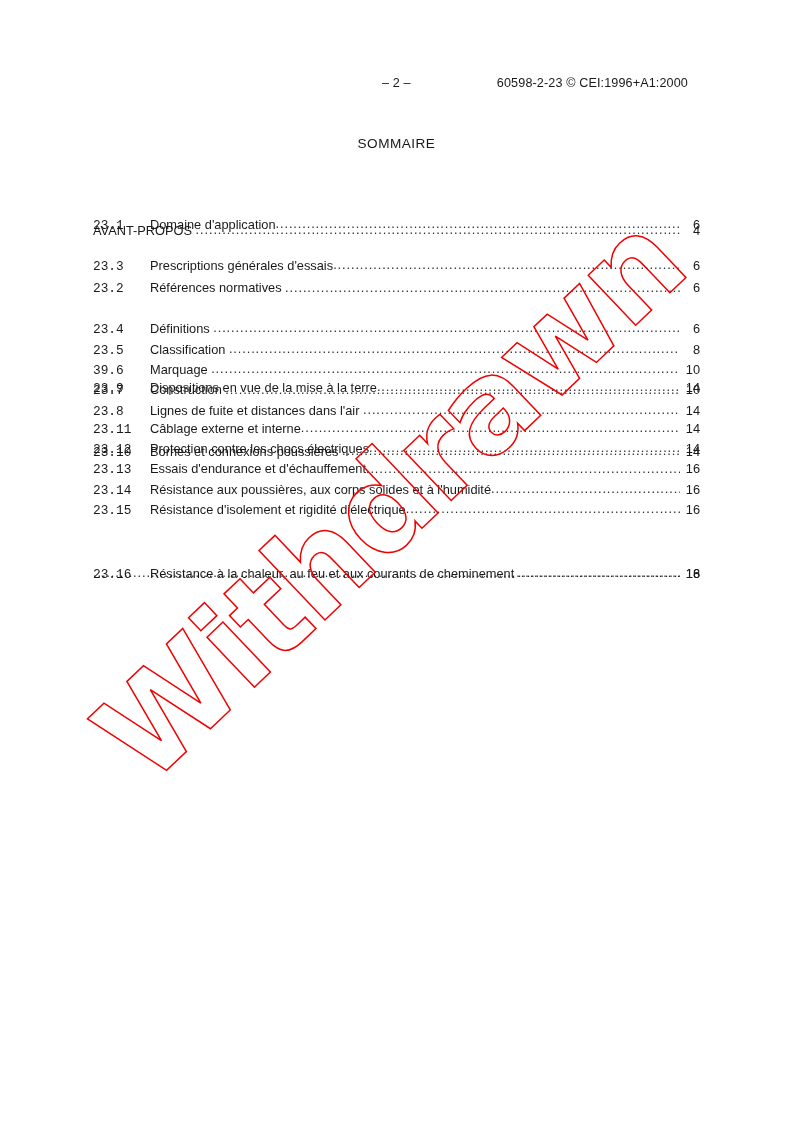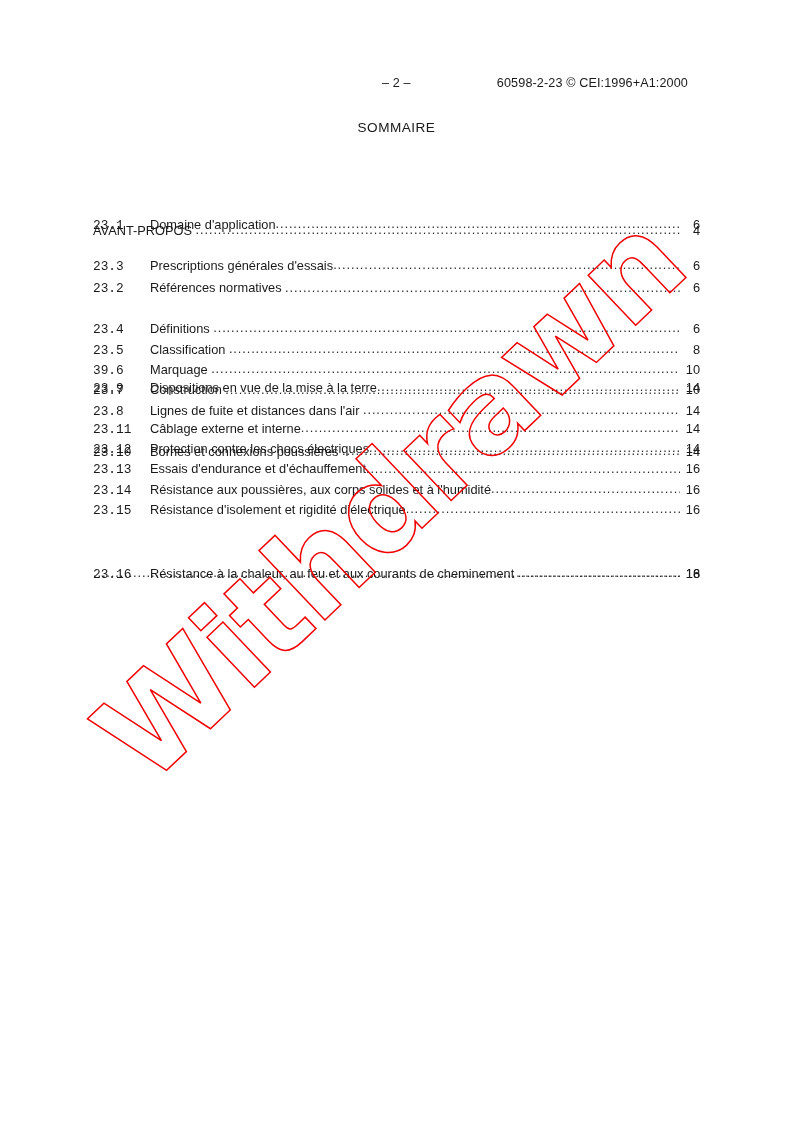--- a/index.html
+++ b/index.html
@@ -38,21 +38,21 @@
   }
   .header-docref {
     position: absolute;
     right: 12px;
     white-space: nowrap;
   }
 
   
   .doc-title {
     position: absolute;
-    top: 120px;
+    top: 136px;
     left: 0;
     width: 793px;
     text-align: center;
     font-size: 13.6px;
     letter-spacing: 0.035em;
   }
 
   
   .toc {
     position: absolute;

